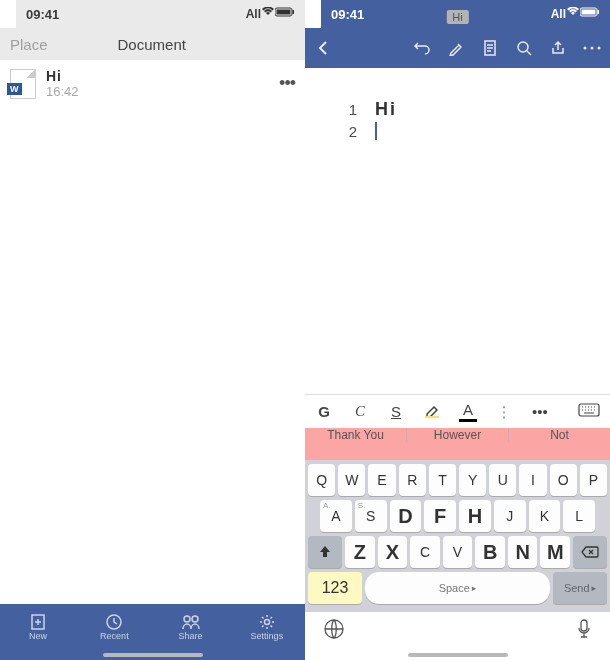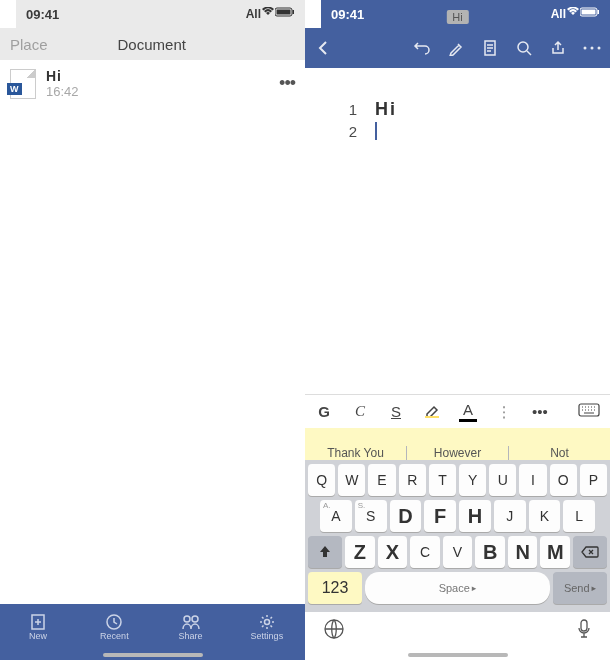--- a/index.html
+++ b/index.html
@@ -49,21 +49,21 @@
 
 .format-bar { height: 34px; background: #fff; border-top: 1px solid #ddd; display: flex; align-items: center; padding: 0 10px; gap: 18px; }
 .fmt { font-size: 15px; color: #444; text-align: center; min-width: 18px; }
 .fmt.bold { font-weight: 800; }
 .fmt.italic { font-style: italic; font-family: Georgia, serif; }
 .fmt.underline { text-decoration: underline; }
 .fmt-fontcolor { border-bottom: 3px solid #000; padding-bottom: 1px; }
 .fmt-sep { color: #888; }
 .fmt-kbd { margin-left: auto; }
 
-.suggestion-bar { height: 32px; background: #fef9c3; display: flex; align-items: flex-end; }
+.suggestion-bar { height: 32px; background: #fca5a5; display: flex; align-items: flex-start; }
 .sug { flex: 1; text-align: center; font-size: 12px; color: #555; border-right: 1px solid #b4b6bb; }
 .sug:last-child { border: none; }
 
 .keyboard { background: #d0d2d7; padding: 4px 3px; }
 .krow { display: flex; gap: 3px; margin-bottom: 4px; }
 .key { flex: 1; height: 32px; background: #fdfdfd; border-radius: 4px; box-shadow: 0 1px 0 #aaa; display: flex; align-items: center; justify-content: center; font-size: 14px; color: #333; position: relative; }
 .key.big { font-size: 20px; font-weight: 600; }
 .key.dark { background: #b4b8c1; }
 .key.shift { flex: 0 0 34px; }
 .key.bksp { flex: 0 0 34px; }

